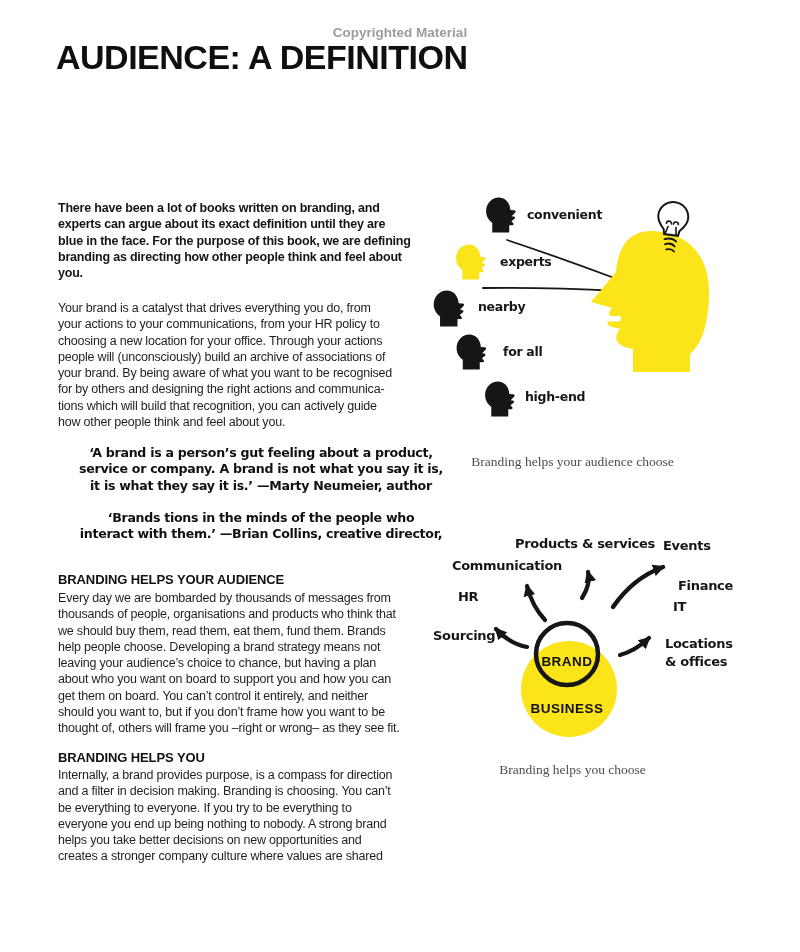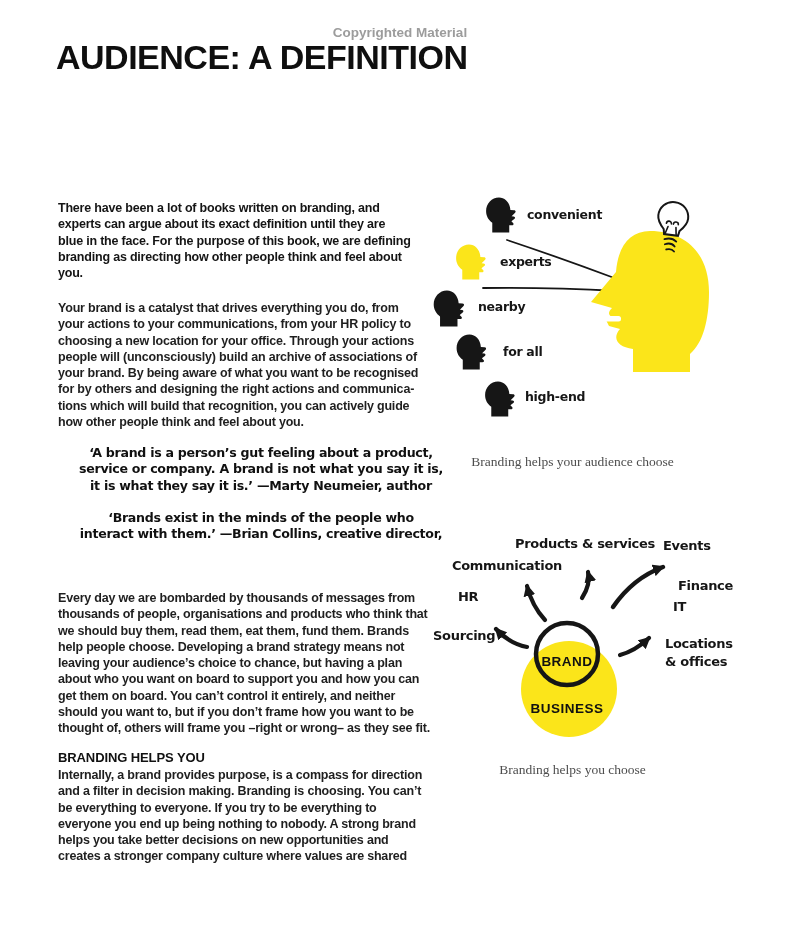--- a/index.html
+++ b/index.html
@@ -10,21 +10,21 @@
   .copy-top {
     position:absolute; top:25px; left:0; width:800px; text-align:center;
     color:#9c9c9c; font-weight:bold; font-size:13.5px;
   }
   .title {
     position:absolute; top:38px; left:56px; font-size:34px; font-weight:bold;
     letter-spacing:-0.5px; color:#0f0f0f;
   }
   .block {
     position:absolute; left:58px; width:398px; font-size:12.5px;
-    line-height:16.3px; letter-spacing:-0.2px; white-space:pre-line; color:#1f1f1f;font-weight:bold;
+    line-height:16.3px; letter-spacing:-0.2px; white-space:pre-line; color:#1f1f1f;
   }
   .intro { top:200px; font-weight:bold; color:#151515; }
   .body1 { top:300px; }
   .quote {
     position:absolute; left:58px; width:378px; text-align:center;
     font-family:"DejaVu Sans", sans-serif; font-weight:bold; font-size:12.6px;
     line-height:16.4px; letter-spacing:-0.3px; white-space:pre-line; color:#111;margin-left:14px;
   }
   .q1 { top:445px; }
   .q2 { top:510px; }
@@ -88,23 +88,24 @@
 choosing a new location for your office. Through your actions
 people will (unconsciously) build an archive of associations of
 your brand. By being aware of what you want to be recognised
 for by others and designing the right actions and communica-
 tions which will build that recognition, you can actively guide
 how other people think and feel about you.</div>
 
   <div class="quote q1">‘A brand is a person’s gut feeling about a product,
 service or company. A brand is not what you say it is,
 it is what they say it is.’ —Marty Neumeier, author</div>
-  <div class="quote q2">‘Brands exist in the minds of the people who
+  <div class="quote q2">‘Brands tions in the minds of the people who
 interact with them.’ —Brian Collins, creative director,</div>
 
+  <div class="sec-head h1">BRANDING HELPS YOUR AUDIENCE</div>
   <div class="block p1">Every day we are bombarded by thousands of messages from
 thousands of people, organisations and products who think that
 we should buy them, read them, eat them, fund them. Brands
 help people choose. Developing a brand strategy means not
 leaving your audience’s choice to chance, but having a plan
 about who you want on board to support you and how you can
 get them on board. You can’t control it entirely, and neither
 should you want to, but if you don’t frame how you want to be
 thought of, others will frame you –right or wrong– as they see fit.</div>
 

